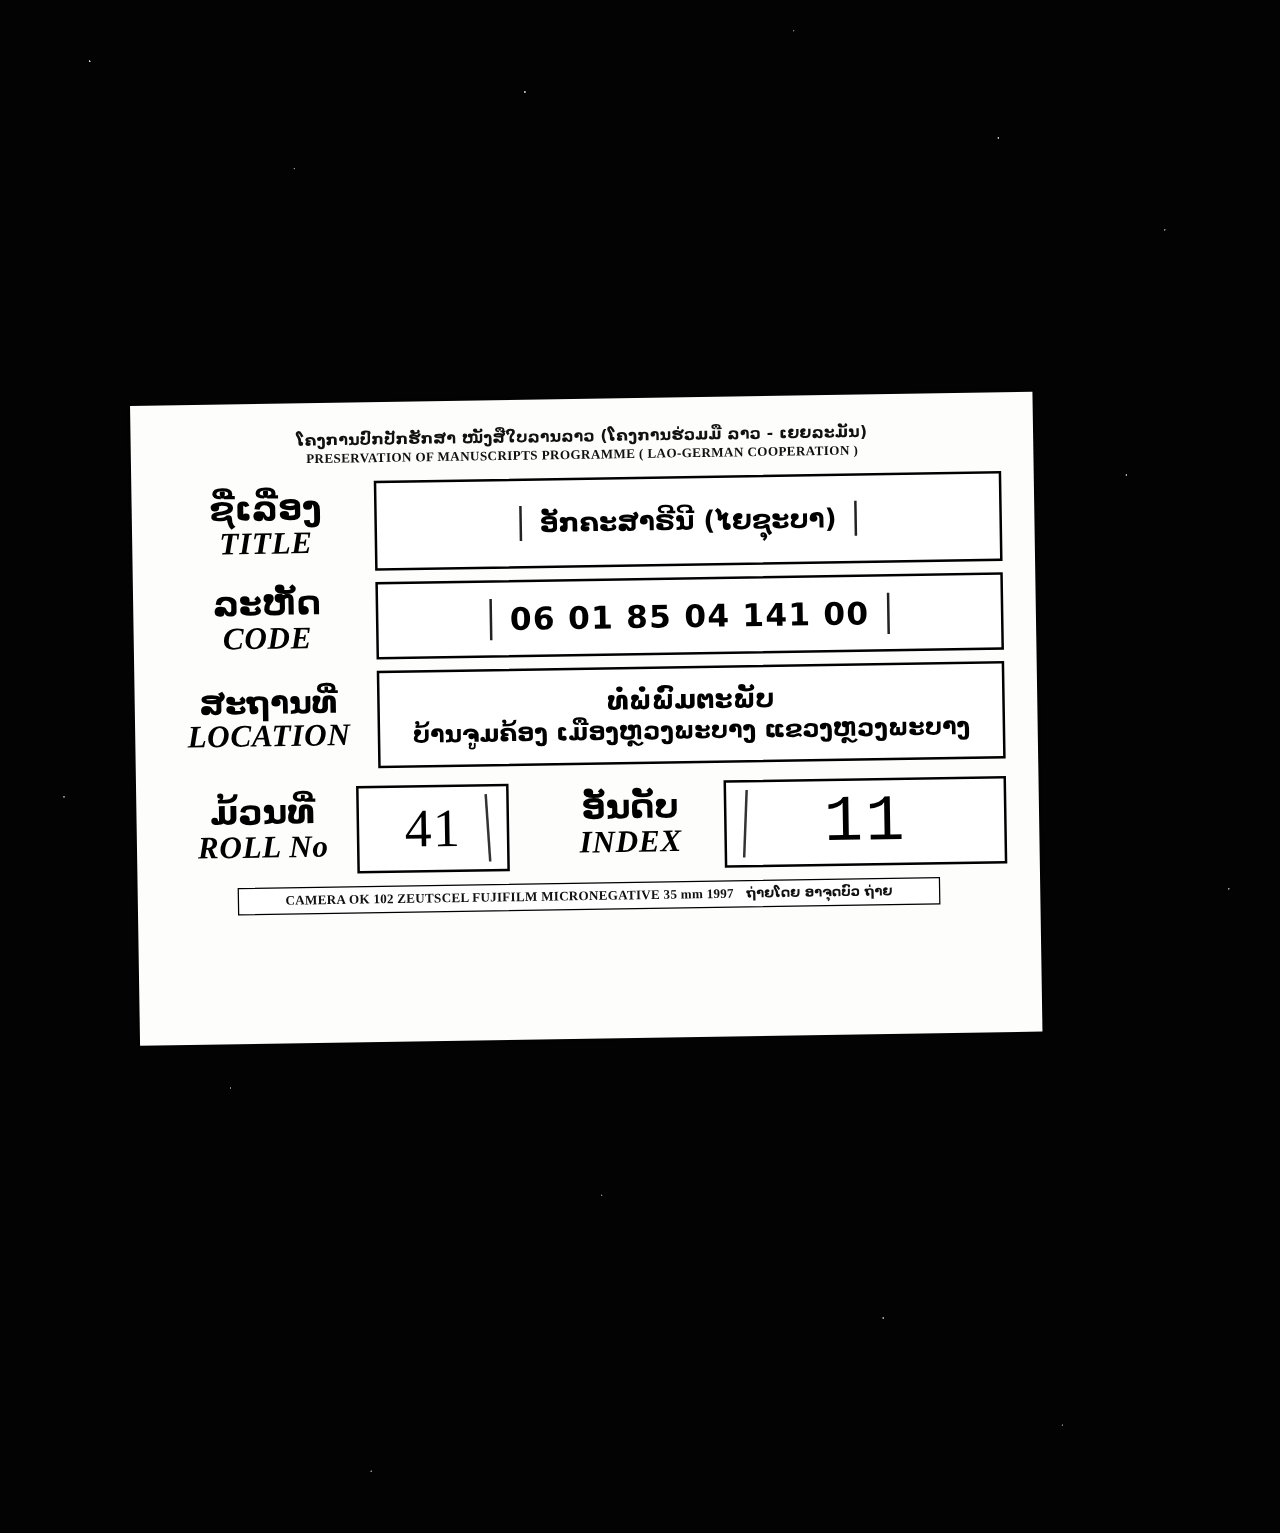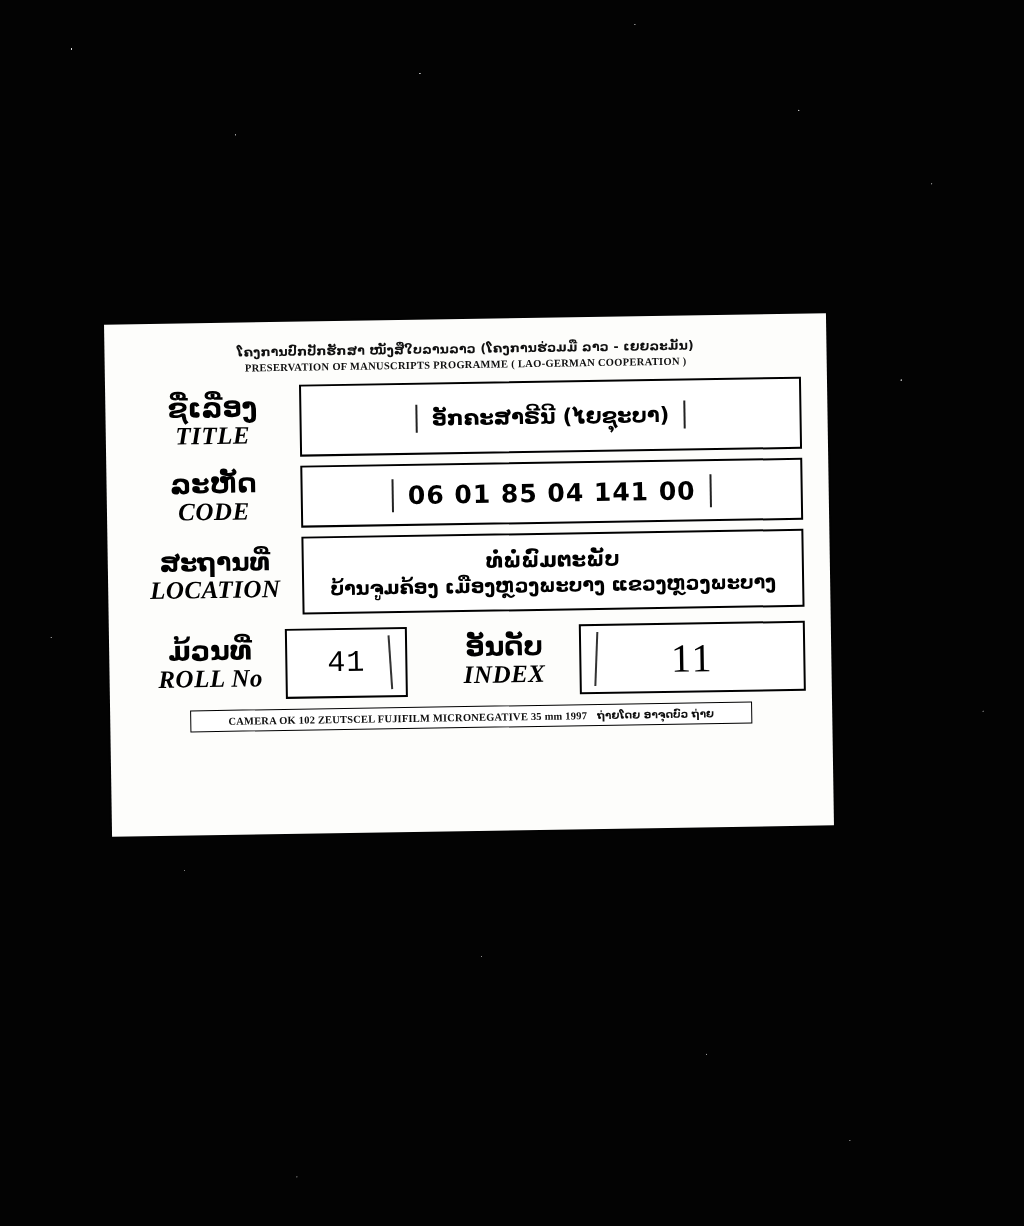--- a/index.html
+++ b/index.html
@@ -189,22 +189,22 @@
     flex: 0 0 118px;
     border: 2px solid #000;
     height: 66px;
     display: flex;
     align-items: center;
     justify-content: center;
     background: #fff;
     position: relative;
   }
   .roll-value {
-    font-family: Liberation Mono, monospace;
-    font-size: 30px;
+    font-family: Liberation Serif, serif;
+    font-size: 43px;
     color: #000;
     letter-spacing: 1px;
   }
   .index-label {
     width: 150px;
     flex: 0 0 150px;
     text-align: center;
     display: flex;
     flex-direction: column;
     justify-content: center;
@@ -214,22 +214,22 @@
     flex: 1 1 auto;
     border: 2px solid #000;
     height: 66px;
     display: flex;
     align-items: center;
     justify-content: center;
     background: #fff;
     position: relative;
   }
   .index-value {
-    font-family: Liberation Serif, serif;
-    font-size: 40px;
+    font-family: Liberation Mono, monospace;
+    font-size: 52px;
     color: #000;
     letter-spacing: 2px;
   }
   
   .tape-mark {
     position: absolute;
     top: 6px;
     bottom: 6px;
     width: 2px;
     background: #333;

